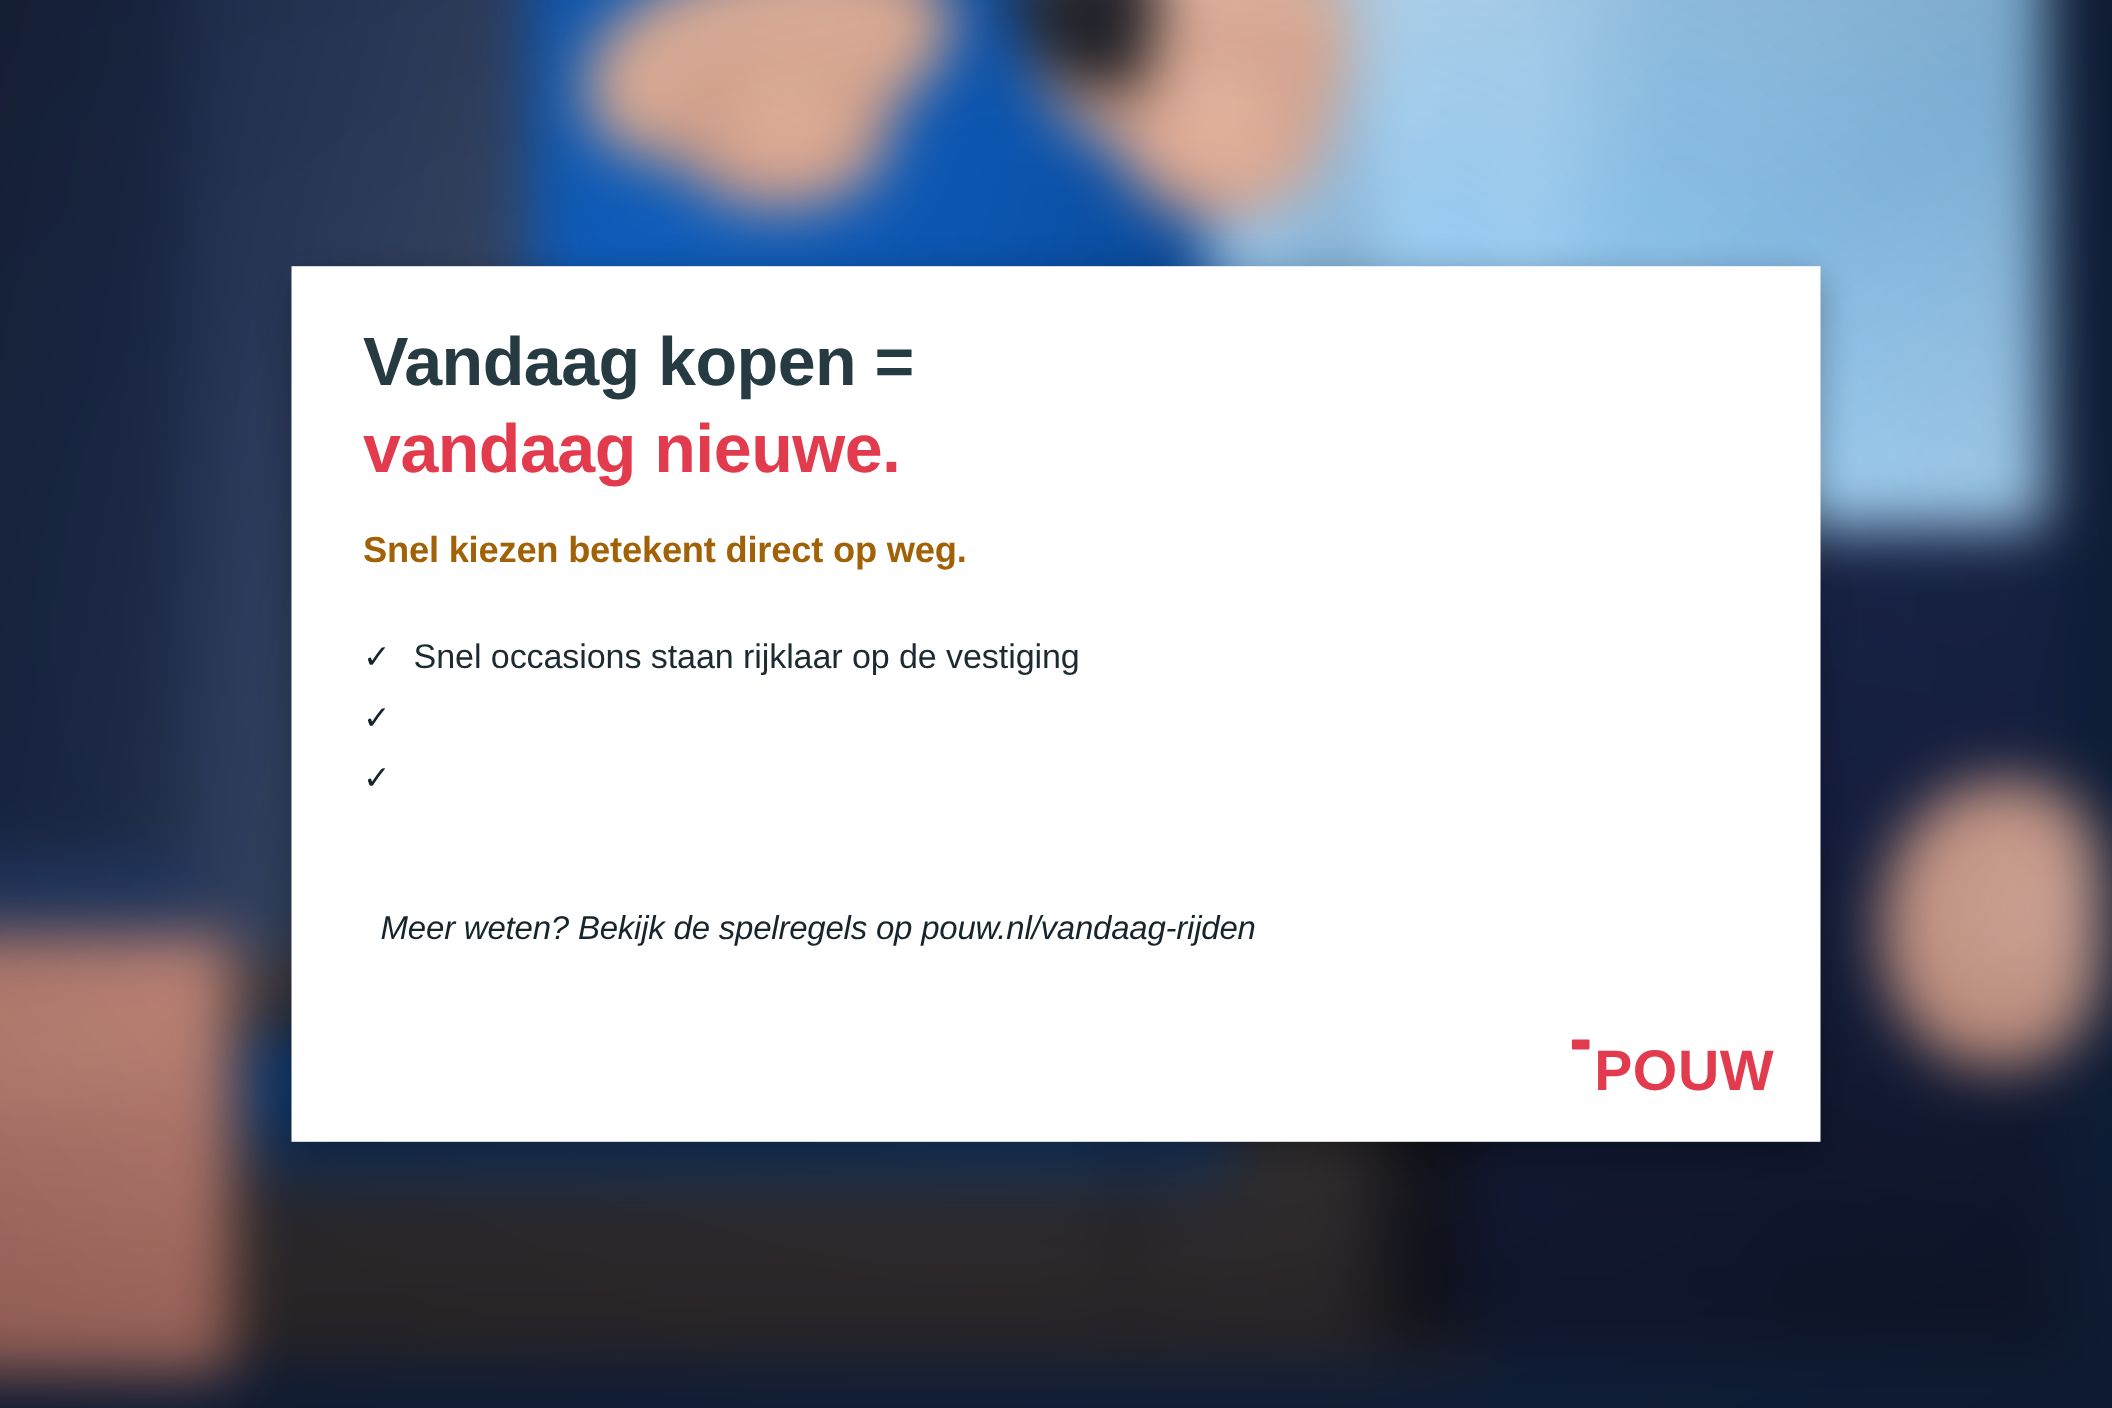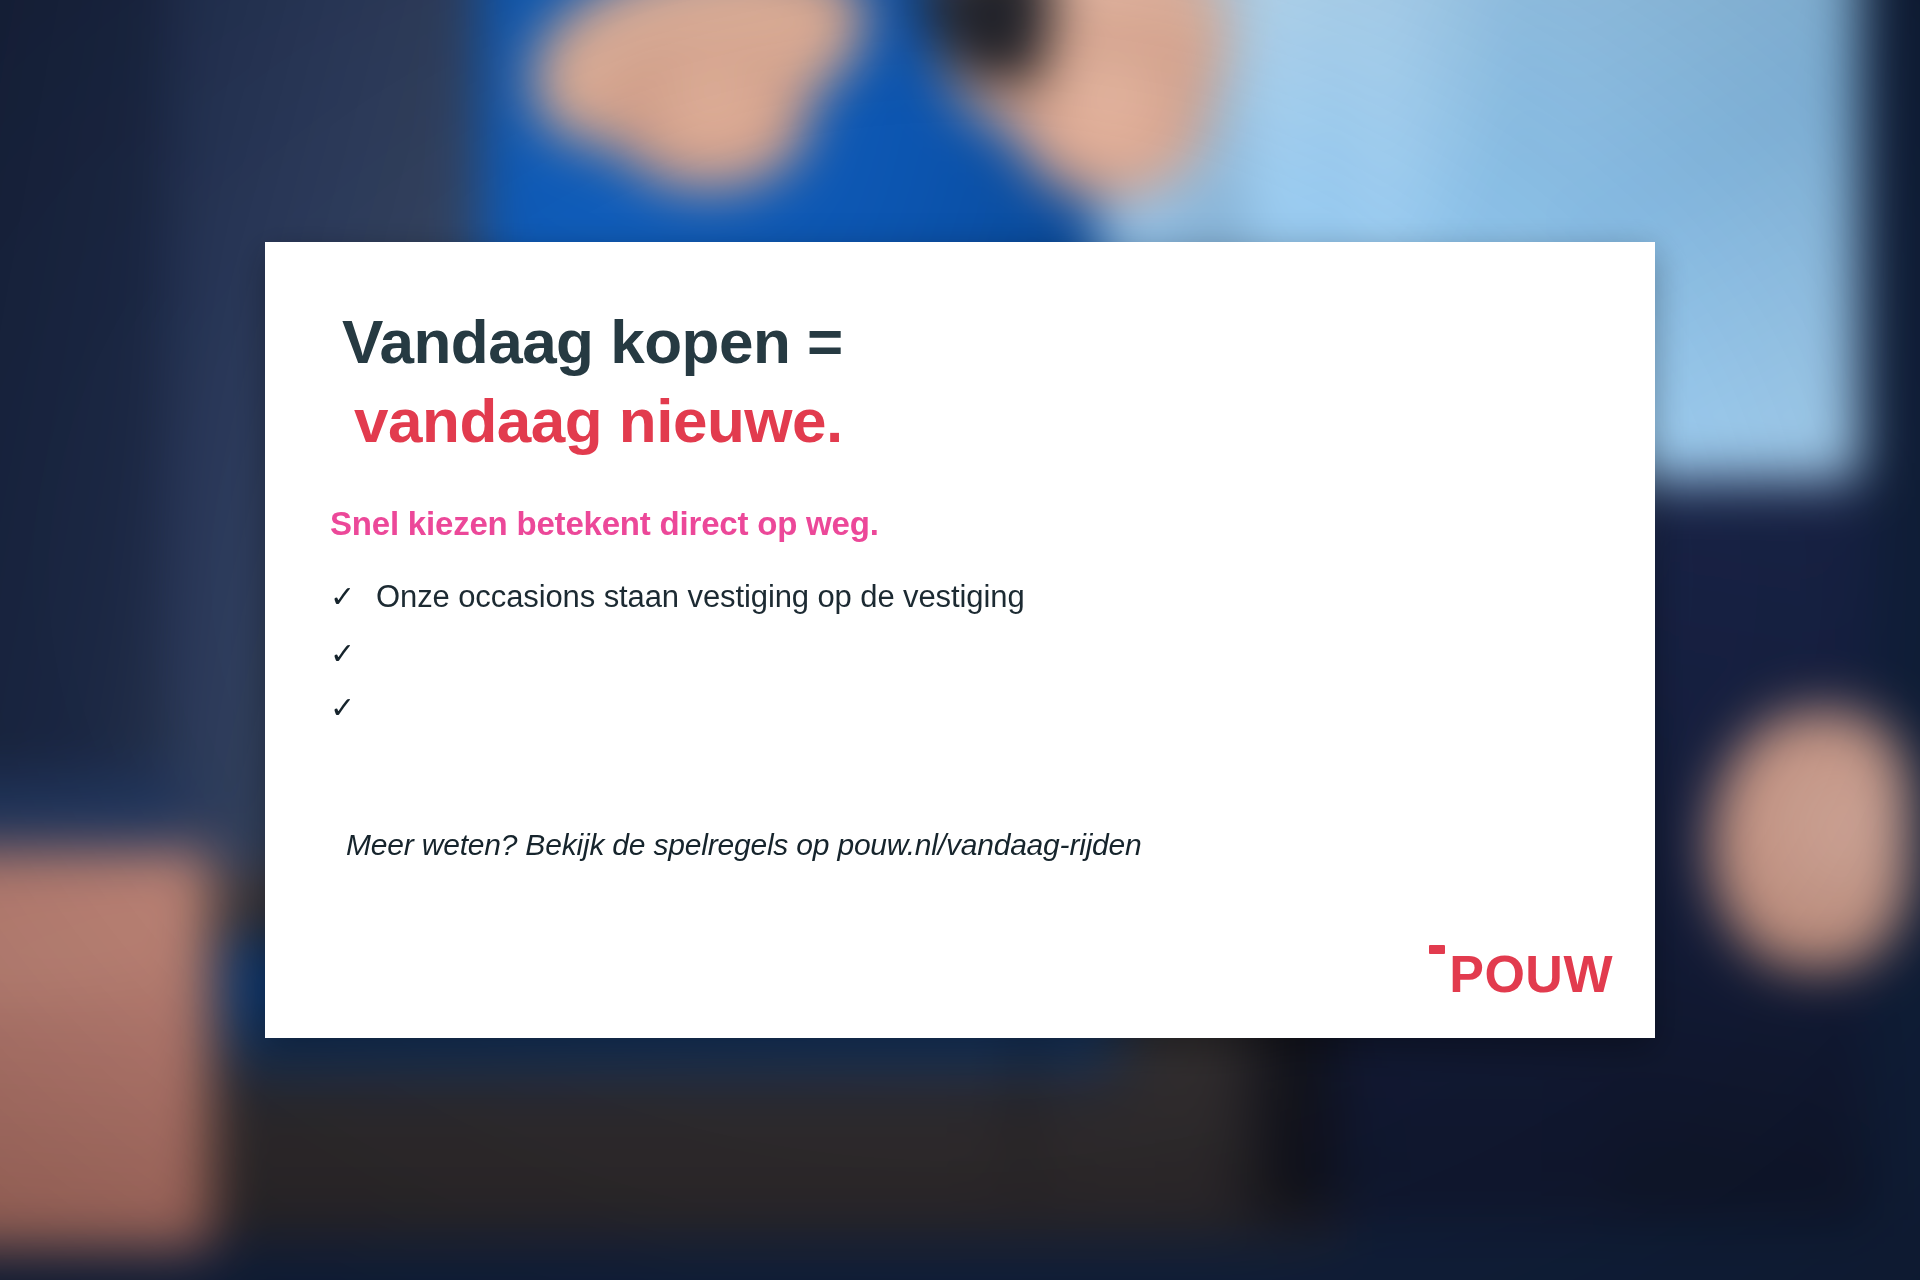--- a/index.html
+++ b/index.html
@@ -184,34 +184,33 @@
   }
 
   #headline {
     position: absolute;
     top: 48px;
     left: 0;
     font-size: 62px;
     font-weight: 700;
     line-height: 1.28;
     letter-spacing: -0.5px;
-    margin: 12px;
-    text-align: right;
+    margin: 0;
   }
   .hl-1 { color: #263a42; display: block; }
   .hl-2 { color: #e23b4e; display: block; }
 
   #subhead {
     position: absolute;
-    top: 263px;
+    top: 239px;
     left: 0;
     margin: 0;
     font-size: 33px;
     font-weight: 700;
-    color: #ec4899;
+    color: #a16207;
     letter-spacing: -0.2px;
   }
 
   #benefits {
     position: absolute;
     top: 337px;
     left: 0;
     margin: 0;
     padding: 0;
     list-style: none;
@@ -311,21 +310,21 @@
       <h1 id="headline">
         <span class="hl-1">Vandaag kopen =</span>
         <span class="hl-2">vandaag nieuwe.</span>
       </h1>
 
       <p id="subhead">Snel kiezen betekent direct op weg.</p>
 
       <ul id="benefits">
         <li>
           <span class="check-icon">✓</span>
-          <span>Onze occasions staan vestiging op de vestiging</span>
+          <span>Snel occasions staan rijklaar op de vestiging</span>
         </li>
         <li>
           <span class="check-icon">✓</span>
         </li>
         <li>
           <span class="check-icon">✓</span>
         </li>
       </ul>
 
       <p id="footnote">Meer weten? Bekijk de spelregels op pouw.nl/vandaag-rijden</p>

